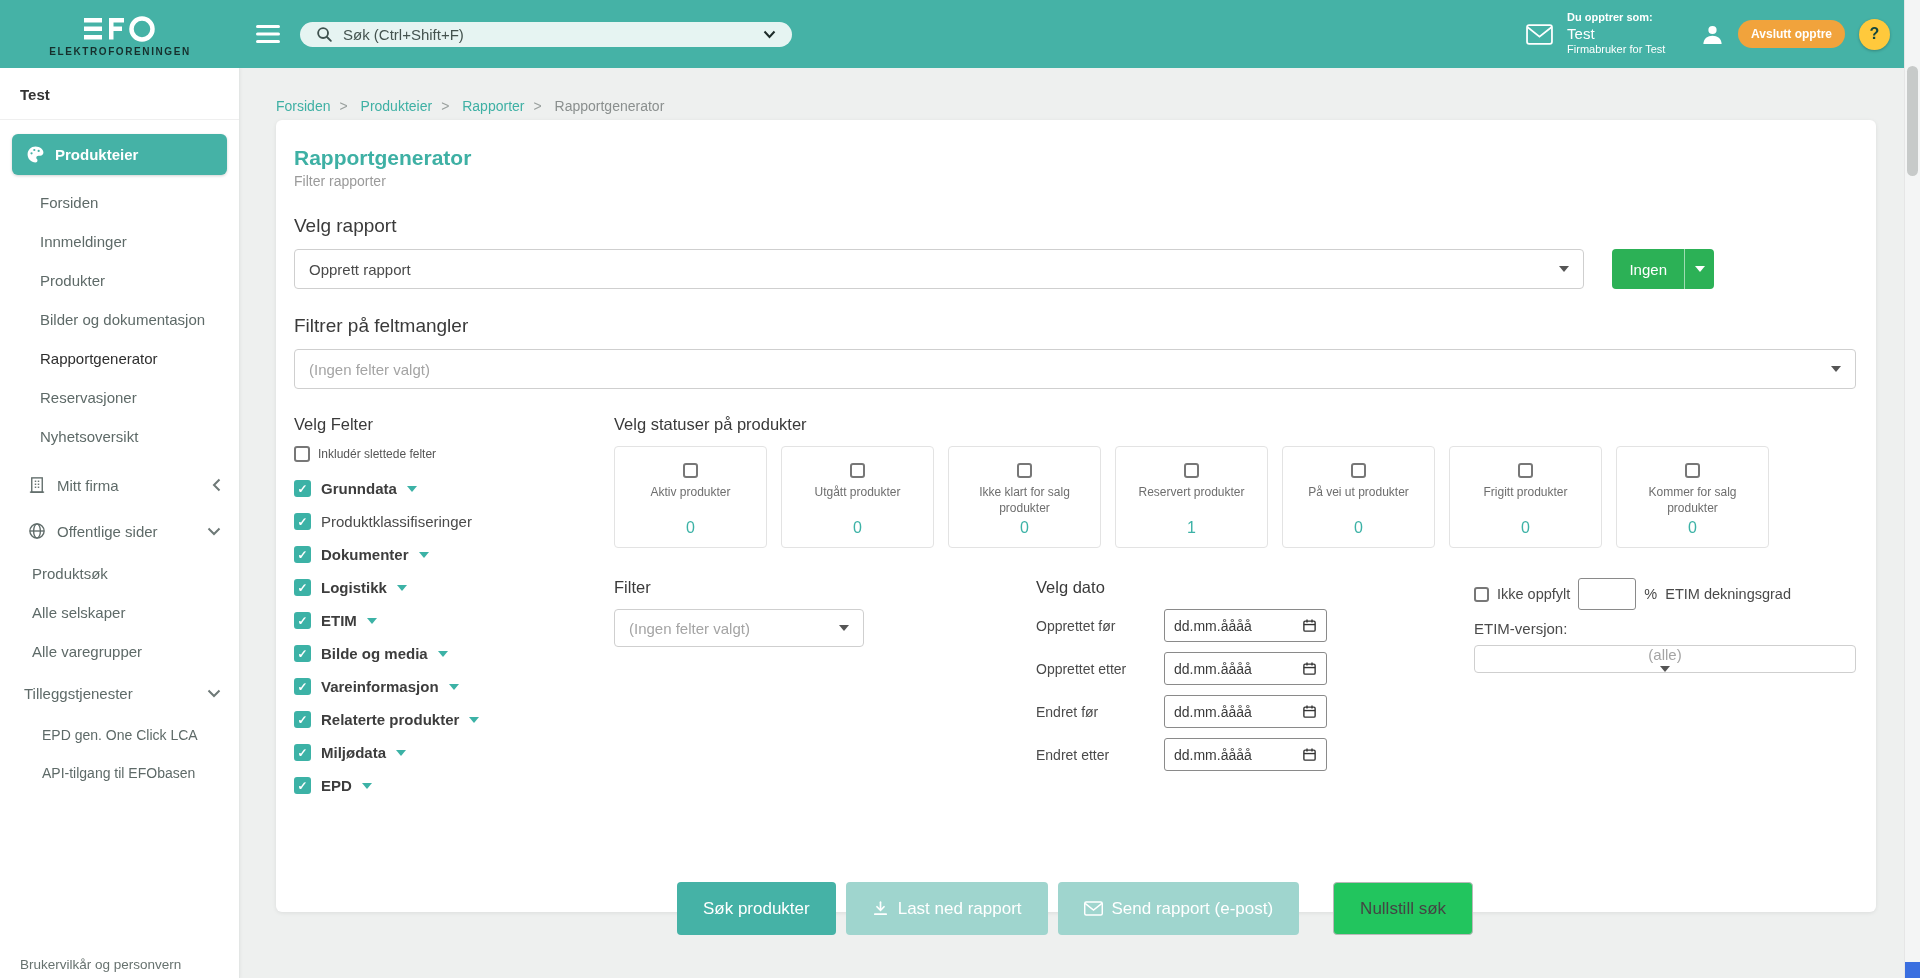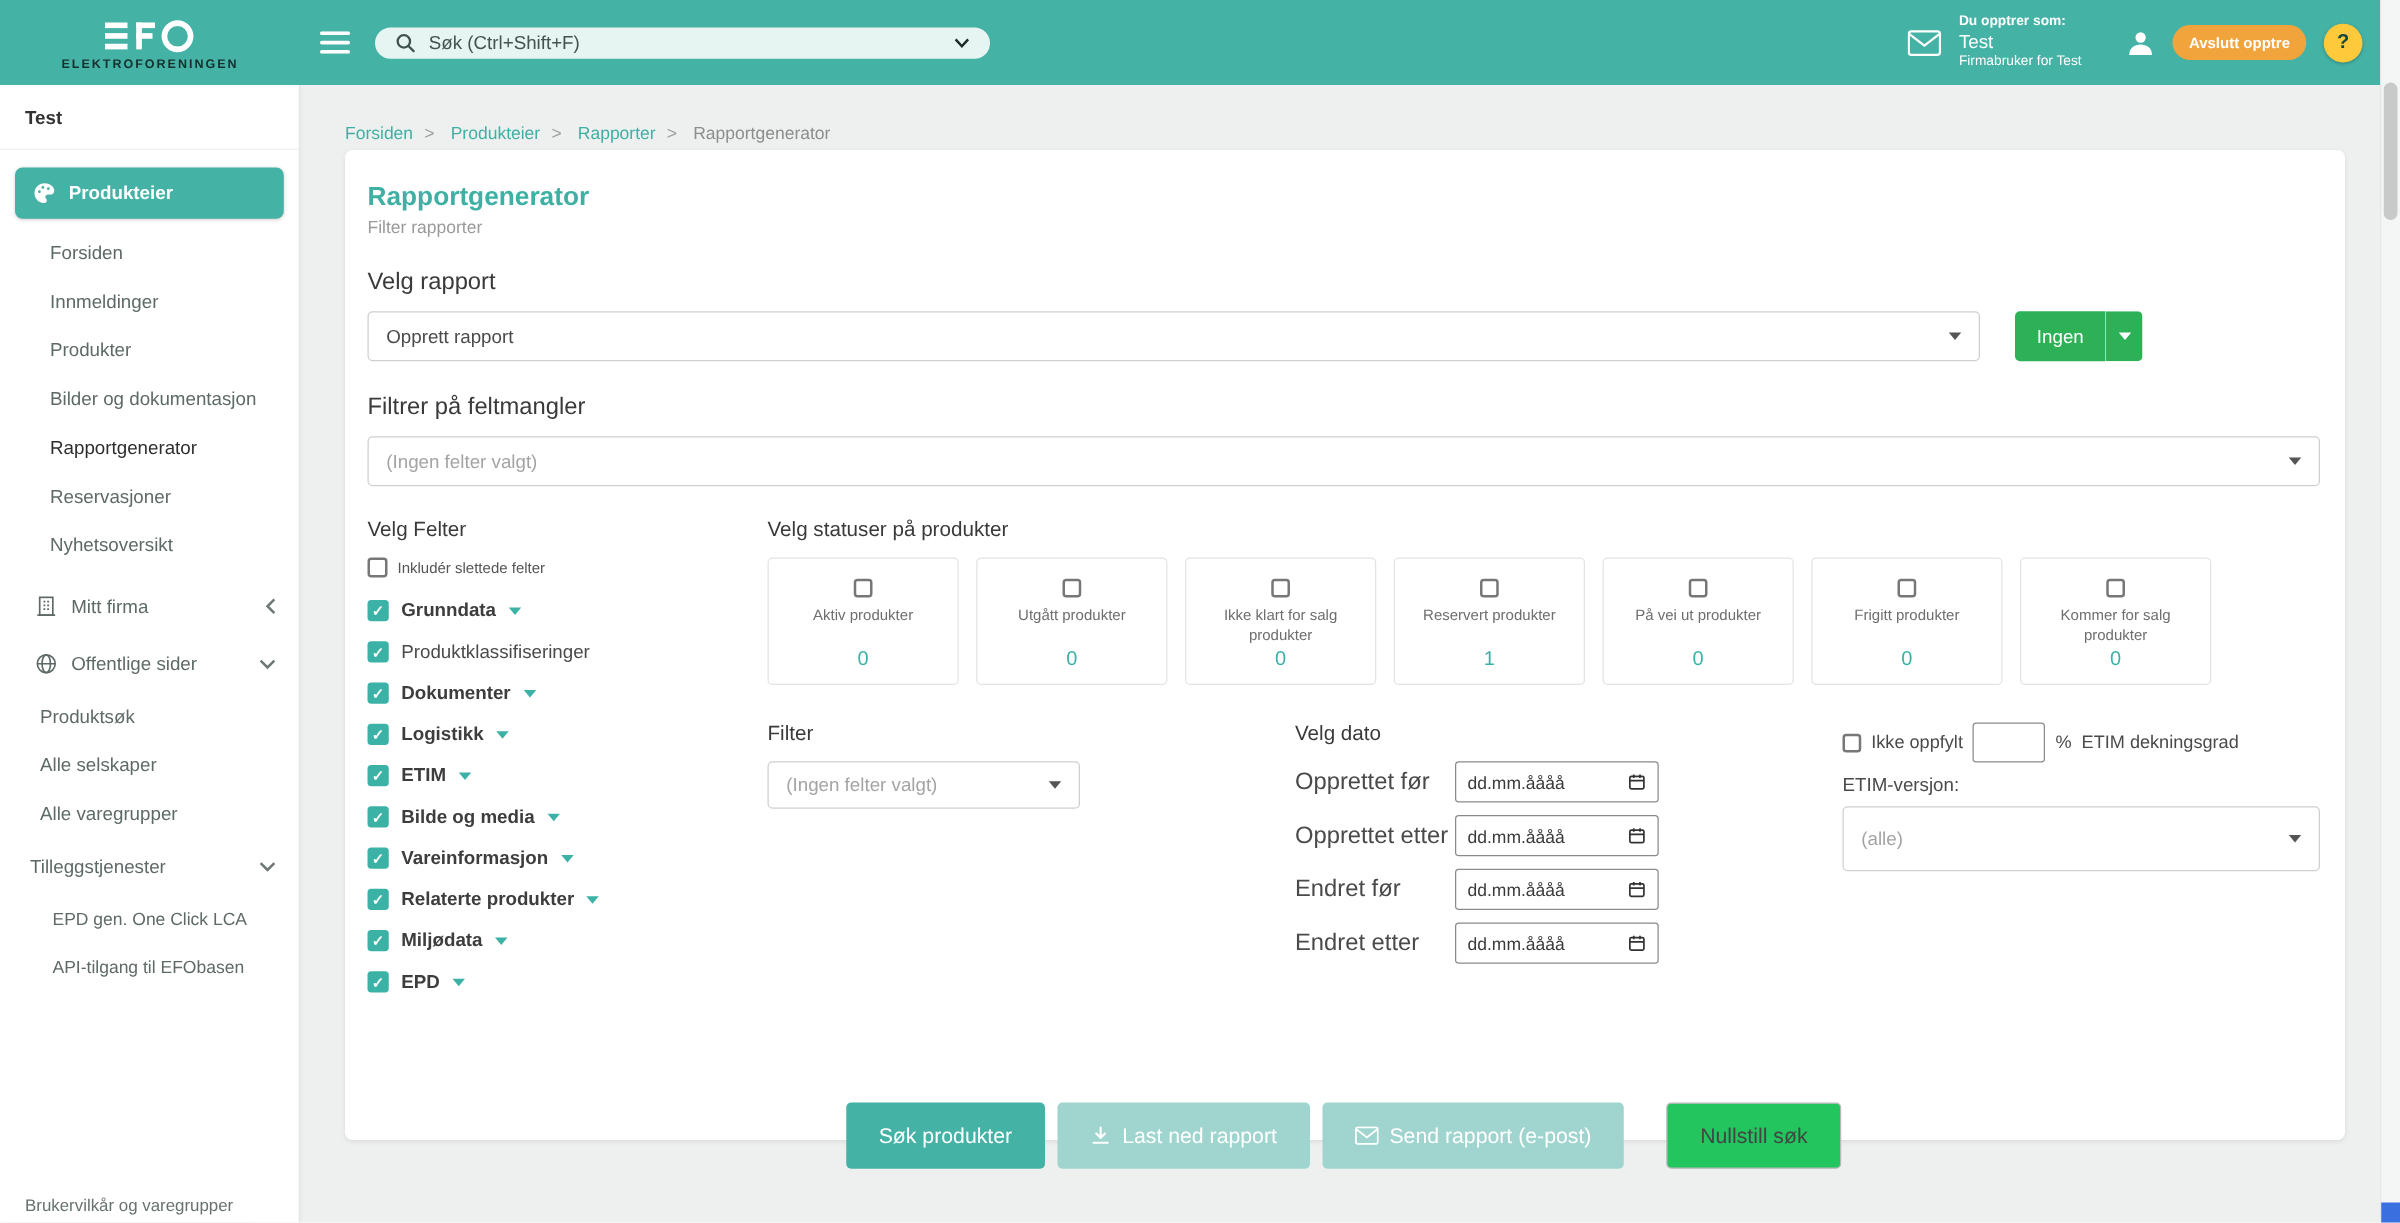--- a/index.html
+++ b/index.html
@@ -122,32 +122,32 @@
     display:flex; flex-direction:column; align-items:center; padding:16px 6px 10px;
   }
   .status-label { font-size:12px; color:#6e6e6e; text-align:center; line-height:1.3; margin-top:7px; }
   .status-count { font-size:16px; color:#3cb2a6; margin-top:auto; }
 
   .filters-row { display:flex; align-items:flex-start; }
   .filter-block { width:250px; flex:none; }
   .filter-block .select { height:38px; }
   .dato-block { margin-left:172px; width:320px; flex:none; }
   .date-row { display:flex; align-items:center; margin-bottom:10px; }
-  .date-label { width:128px; font-size:19px; color:#4a4a4a; flex:none; }
+  .date-label { width:128px; font-size:14px; color:#4a4a4a; flex:none; }
   .date-input {
     width:163px; height:33px; border:1px solid #8a8a8a; border-radius:3px;
     display:flex; align-items:center; justify-content:space-between; padding:0 9px;
     font-size:14px; color:#3a3a3a; background:#fff;
   }
   .etim-block { margin-left:118px; flex:1; max-width:390px; }
   .etim-row1 { display:flex; align-items:center; gap:8px; font-size:14.5px; color:#4a4a4a; margin-bottom:10px; }
   .etim-input { width:58px; height:32px; border:1px solid #8a8a8a; border-radius:3px; background:#fff;
     font-family:"Liberation Sans",sans-serif; padding:0 6px; font-size:14px; }
   .etim-versjon { font-size:15px; color:#4a4a4a; margin-bottom:8px; }
-  .etim-block .select { height:52px; }
+  .etim-block .select { height:28px;flex-direction:column; }
 
   .actions { display:flex; justify-content:center; gap:10px; margin-top:72px; }
   .btn-action {
     border:none; height:53px; border-radius:4px; font-size:17px; padding:0 26px;
     display:flex; align-items:center; gap:9px; font-family:"Liberation Sans",sans-serif;
   }
   .btn-teal  { background:#45b2a6; color:#fff; }
   .btn-pale  { background:#9fd5ce; color:#fff; }
   .btn-outline { background:#22c55e; border:1px solid #b9b9b9; color:#444; margin-left:24px; }
 
@@ -281,21 +281,21 @@
           <path d="M1.5 1.5 L7 7 L12.5 1.5"></path>
         </svg>
       </span>
   </div>
 
 
     <a class="nav-link sub" data-interactable="true">EPD gen. One Click LCA</a>
 
     <a class="nav-link sub" data-interactable="true">API-tilgang til EFObasen</a>
 
-  <div class="sidebar-footer" data-interactable="true">Brukervilkår og varegrupper</div>
+  <div class="sidebar-footer" data-interactable="true">Brukervilkår og personvern</div>
 </aside>
 
 <main class="main" data-interactable="false">
   <nav class="breadcrumb" data-interactable="false">
     
       <span class="crumb" data-interactable="true">Forsiden</span><span class="sep" data-interactable="false">&gt;</span>
     
       <span class="crumb" data-interactable="true">Produkteier</span><span class="sep" data-interactable="false">&gt;</span>
     
       <span class="crumb" data-interactable="true">Rapporter</span><span class="sep" data-interactable="false">&gt;</span>

